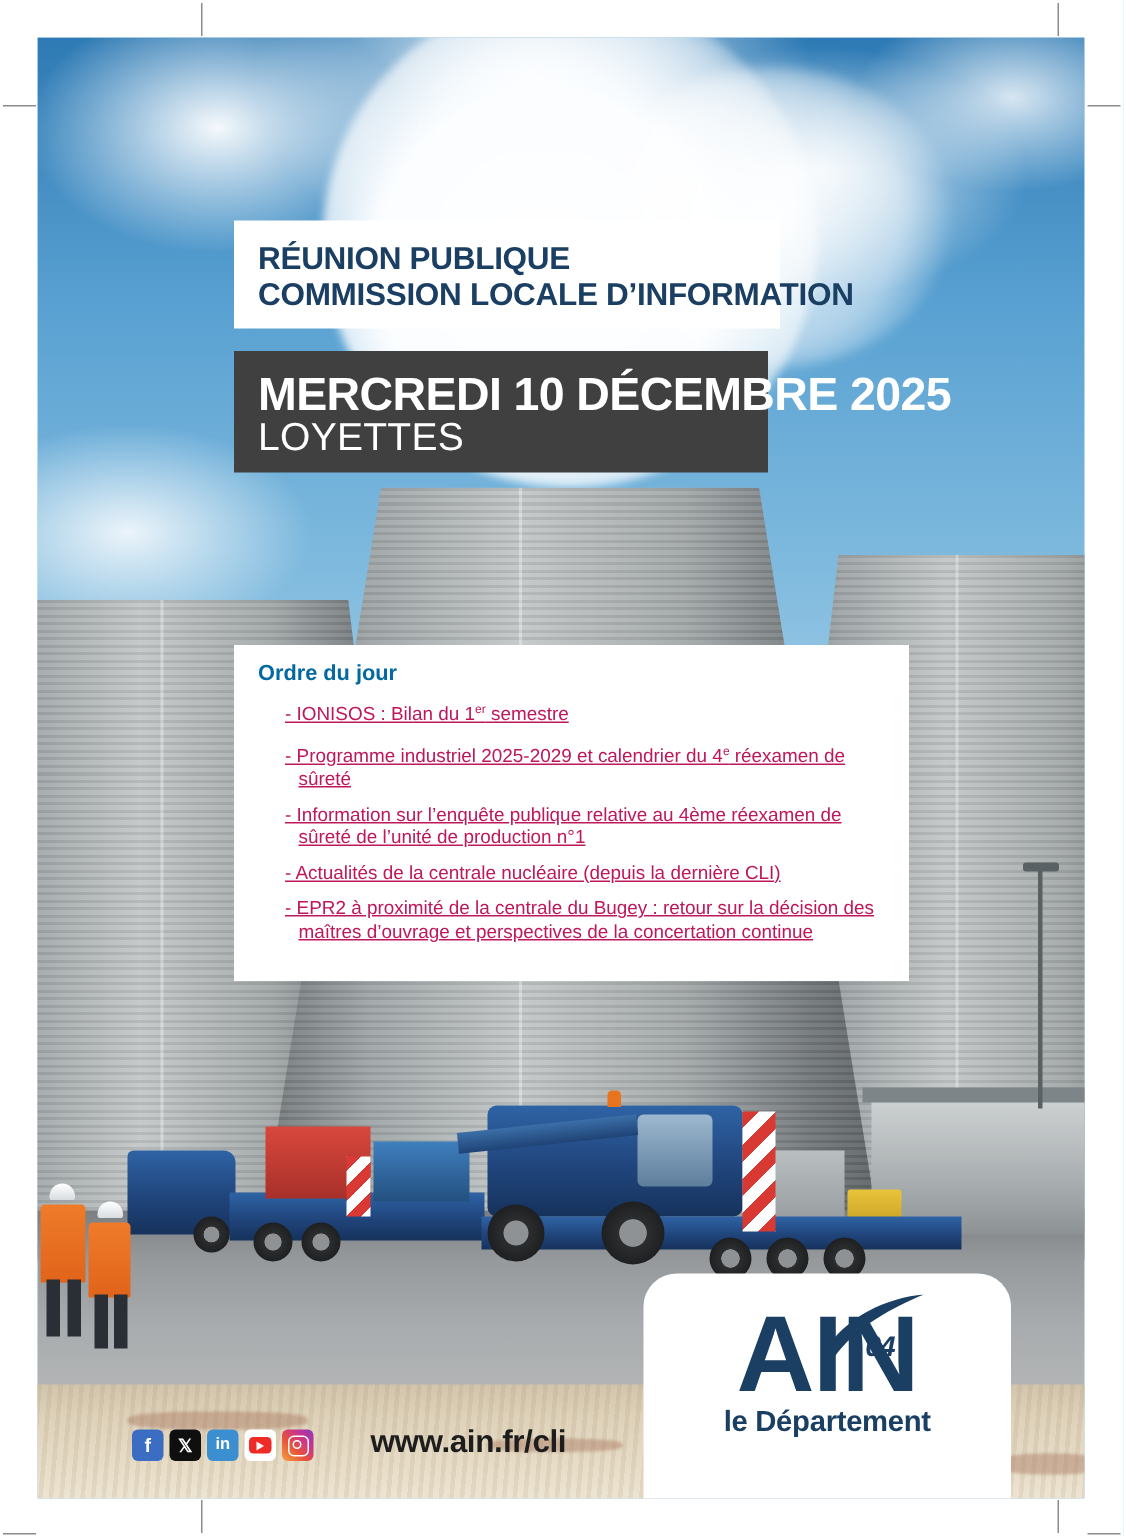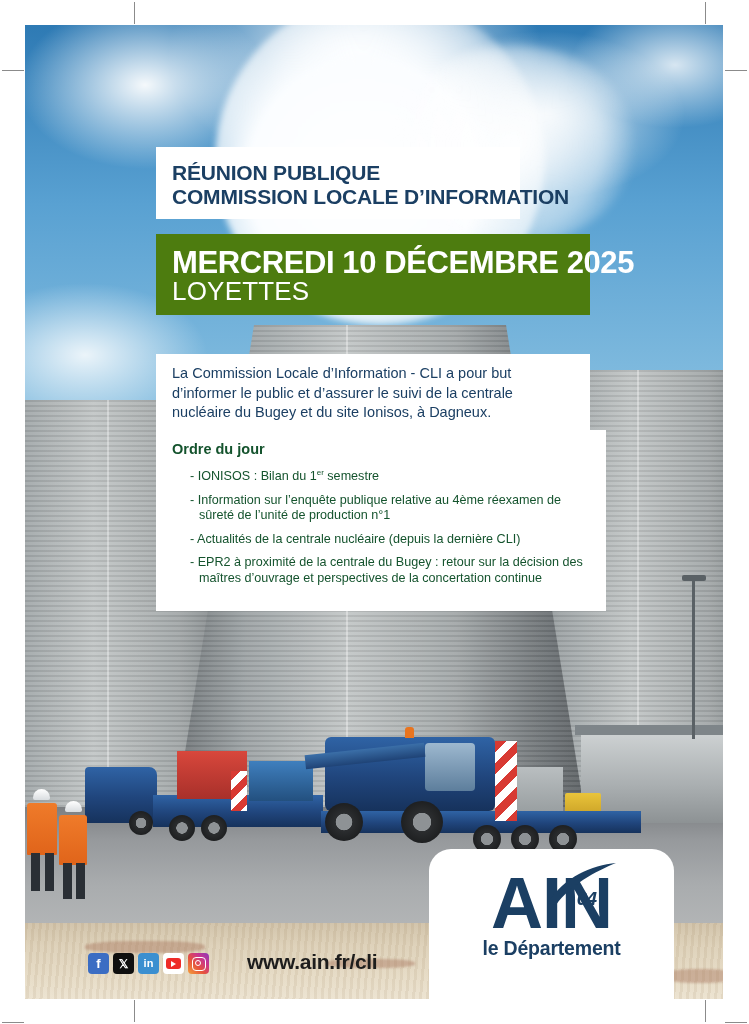--- a/index.html
+++ b/index.html
@@ -153,22 +153,22 @@
     font-weight: bold;
     font-size: 21px;
     line-height: 23.5px;
     letter-spacing: -0.2px;
     white-space: nowrap;
   }
 
   #dateBox {
     position: absolute;
     left: 131px; top: 209px;
-    width: 434px;
-    background: #4d7c0f;
+    width: 356px;
+    background: #404040;
     padding: 11px 17px 12px 16px;
     box-sizing: border-box;
   }
   #dateBox .date {
     color: #ffffff;
     font-weight: bold;
     font-size: 31px;
     line-height: 35px;
     letter-spacing: -0.4px;
     white-space: nowrap;
@@ -212,37 +212,38 @@
 
   #agendaBox {
     position: absolute;
     left: 131px; top: 405px;
     width: 450px;
     background: #ffffff;
     padding: 11px 14px 13px 16px;
     box-sizing: border-box;
   }
   #agendaBox .agenda-title {
-    color: #14532d;
+    color: #0369a1;
     font-weight: bold;
     font-size: 14.5px;
     margin-bottom: 8px;
   }
   #agendaBox ul {
     list-style: none;
     margin: 0;
     padding: 0 0 0 18px;
   }
   #agendaBox li {
-    color: #14532d;
+    color: #be185d;
     font-size: 12.6px;
     line-height: 15.5px;
     margin-bottom: 8px;
     text-indent: -9px;
     padding-left: 9px;
+    text-decoration: underline;
   }
   #agendaBox li:last-child { margin-bottom: 12px; }
   #agendaBox sup { font-size: 8px; vertical-align: super; }
 
   
   #logoCard {
     position: absolute;
     left: 404px; top: 824px;
     width: 245px; height: 150px;
     background: #ffffff;
@@ -430,28 +431,26 @@
   <div id="titleBox">
     <div class="line">RÉUNION PUBLIQUE</div>
     <div class="line">COMMISSION LOCALE D’INFORMATION</div>
   </div>
 
   <div id="dateBox">
     <div class="date">MERCREDI 10 DÉCEMBRE 2025</div>
     <div class="city">LOYETTES</div>
   </div>
 
-  <div id="infoBox">
-    <p>La Commission Locale d’Information - CLI a pour but d’informer le public et d’assurer le suivi de la centrale nucléaire du Bugey et du site Ionisos, à Dagneux.</p>
-  </div>
 
   <div id="agendaBox">
     <div class="agenda-title">Ordre du jour</div>
     <ul>
       <li>- IONISOS : Bilan du 1<sup>er</sup> semestre</li>
+      <li>- Programme industriel 2025-2029 et calendrier du 4<sup>e</sup> réexamen de sûreté</li>
       <li>- Information sur l’enquête publique relative au 4ème réexamen de sûreté de l’unité de production n°1</li>
       <li>- Actualités de la centrale nucléaire (depuis la dernière CLI)</li>
       <li>- EPR2 à proximité de la centrale du Bugey : retour sur la décision des maîtres d’ouvrage et perspectives de la concertation continue</li>
     </ul>
   </div>
 
   <div id="logoCard">
     <div id="logoInner">
       <div id="logoAin">
         <span>AIN</span>

